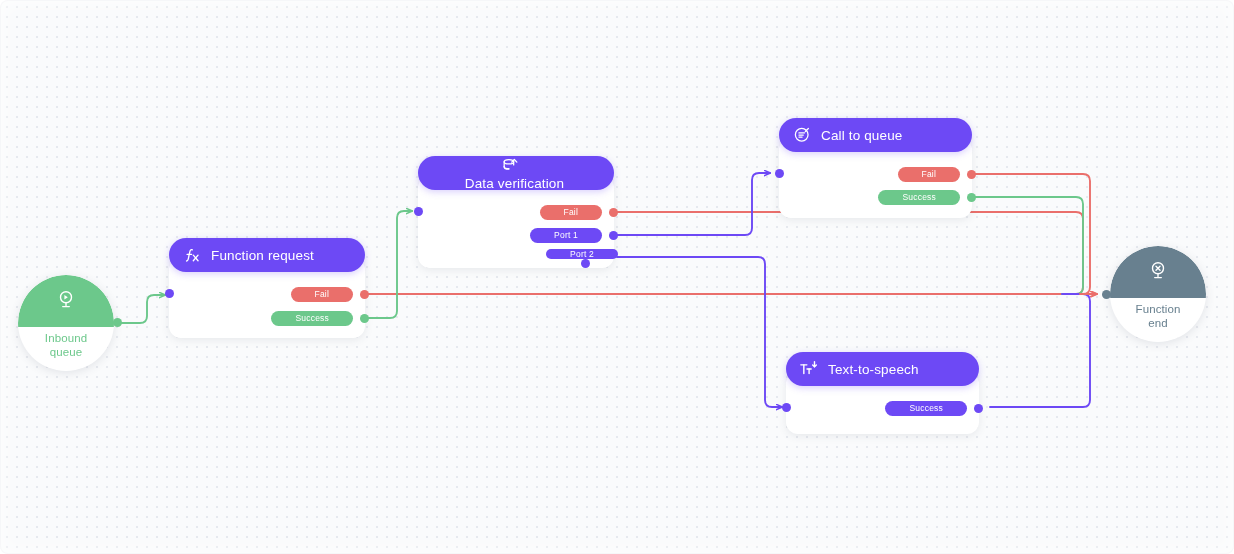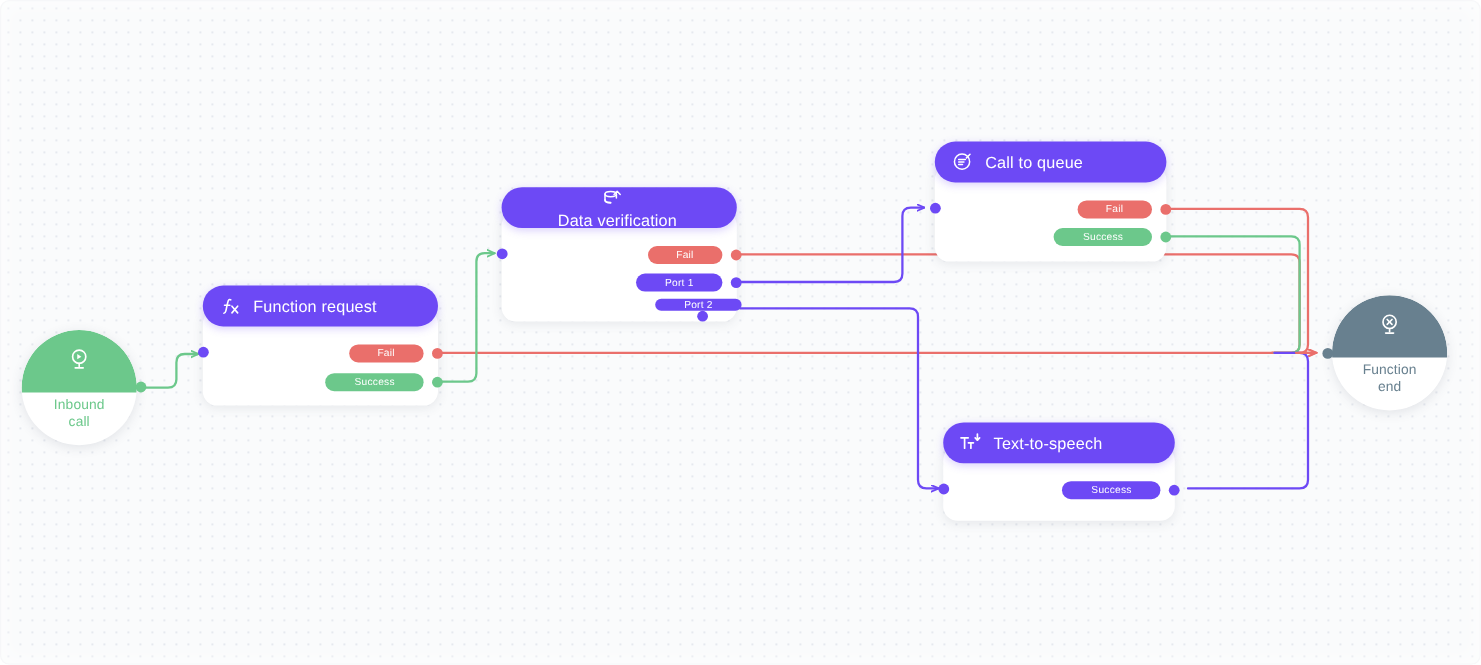--- a/index.html
+++ b/index.html
@@ -164,21 +164,21 @@
     <div class="cap-icon">
       <svg width="22" height="22" viewBox="0 0 24 24" fill="none" stroke="#ffffff" stroke-width="1.5" stroke-linecap="round" stroke-linejoin="round">
         <circle cx="12" cy="9" r="6"></circle>
         <path d="M10.2 6.6 L14 9 L10.2 11.4 Z" fill="#ffffff" stroke="none"></path>
         <path d="M12 15 L12 18"></path>
         <path d="M8.4 19.2 L15.6 19.2"></path>
       </svg>
     </div>
     <div class="tlabel">
       <span>Inbound</span><br>
-      <span>call</span>
+      <span>queue</span>
     </div>
   </div>
   <div class="in-dot green" style="left:113px;top:318px;"></div>
 
   <div class="node" style="left:169px;top:258px;width:196px;height:80px;">
     <div class="head" style="width:196px;">
       <span class="nicon">
         <svg width="19" height="19" viewBox="0 0 24 24" fill="none" stroke="#ffffff" stroke-width="1.7" stroke-linecap="round" stroke-linejoin="round">
           <path d="M4.5 19 C4.5 19 6 19 6.6 16.5 C7.4 13 8.4 7.2 9.2 5.6 C9.8 4.4 11 4.3 11.8 4.9"></path>
           <path d="M5.2 10.6 L10.8 10.6"></path>

